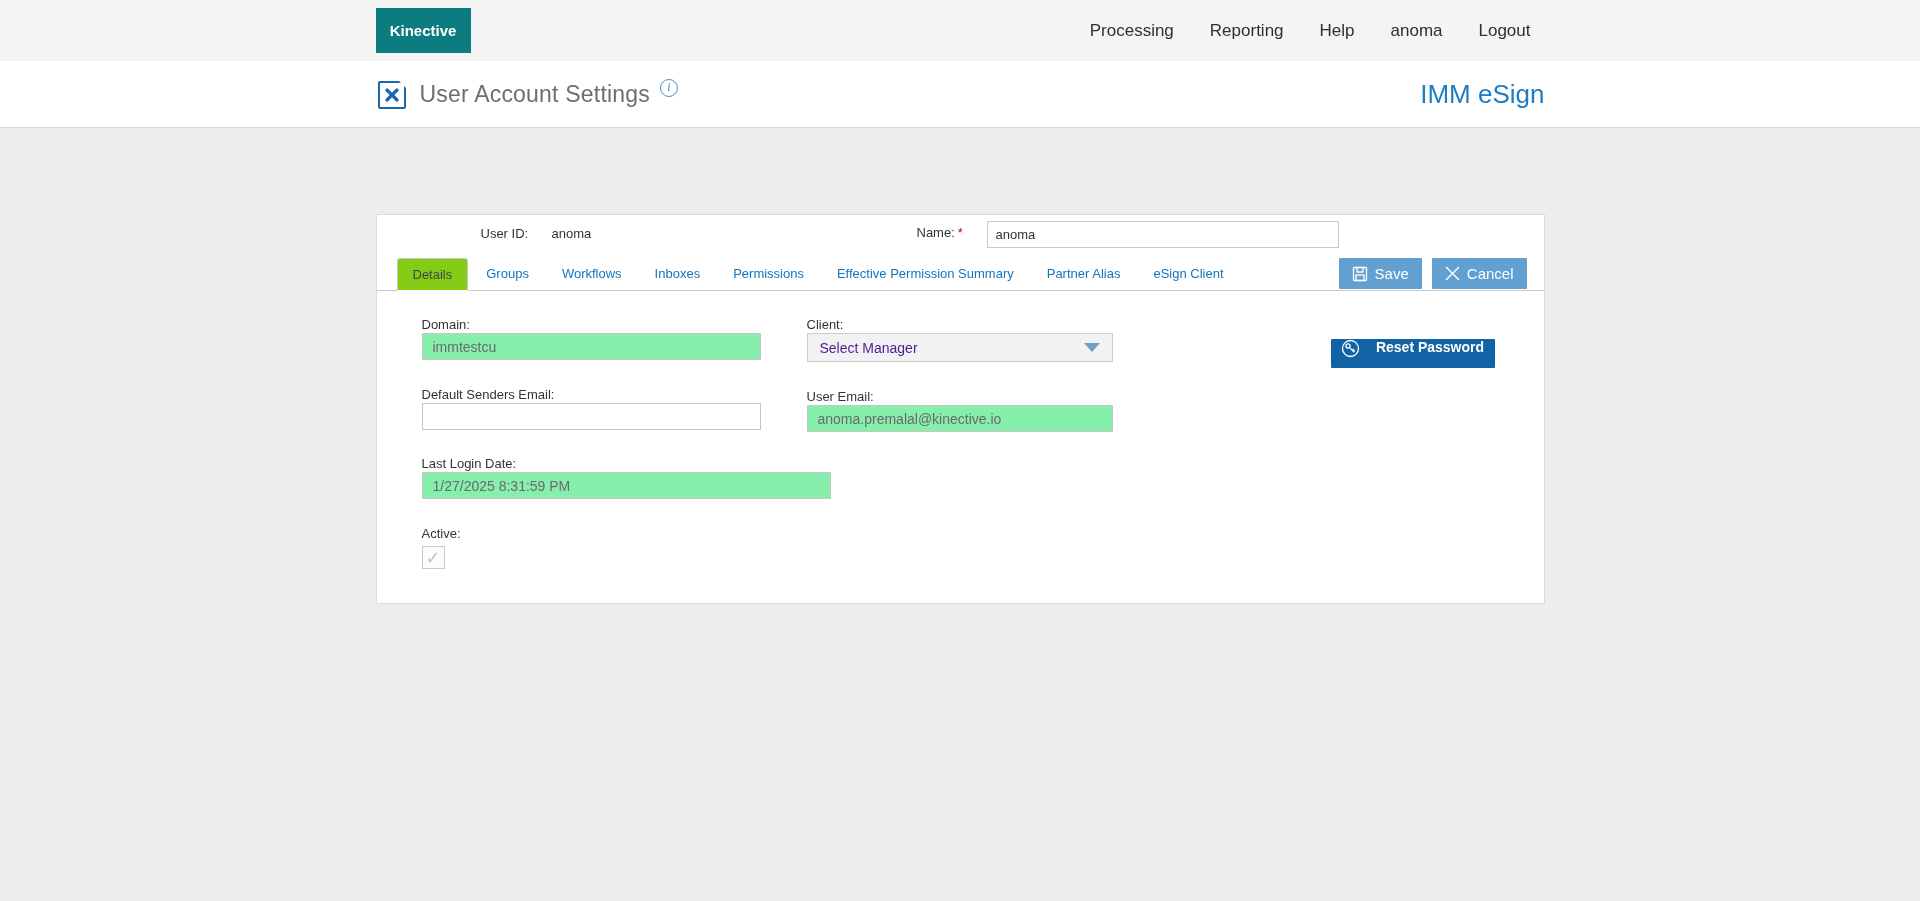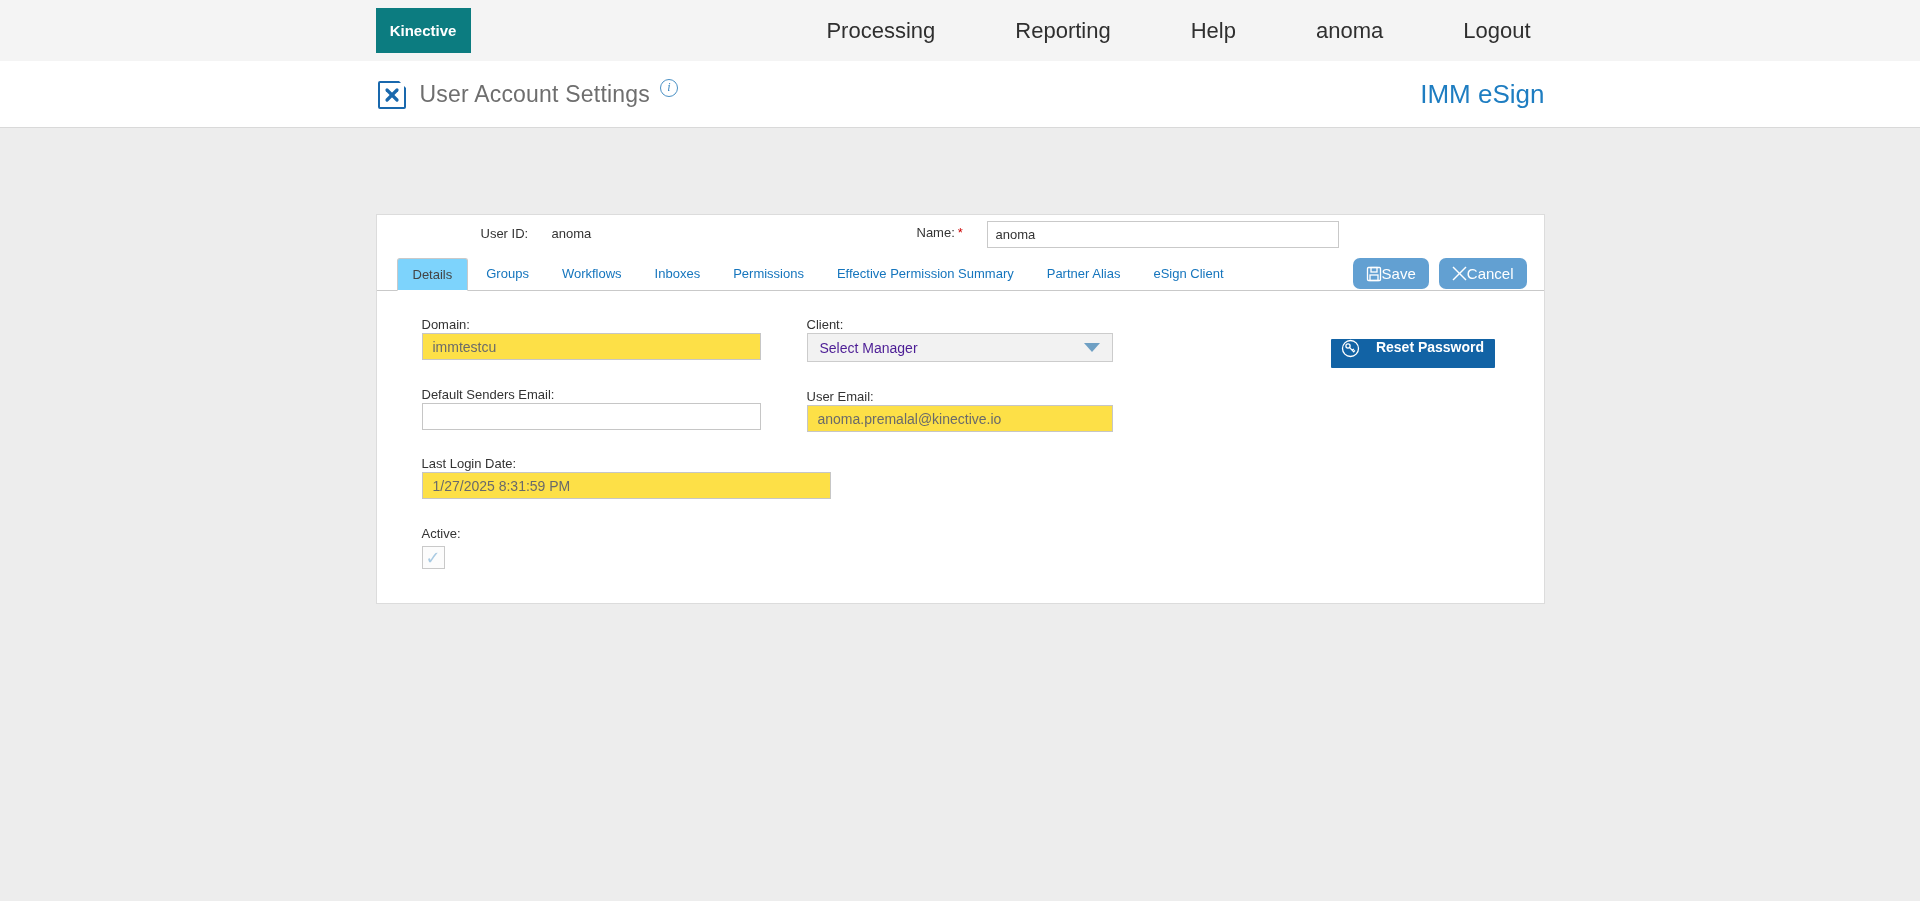--- a/index.html
+++ b/index.html
@@ -8,21 +8,21 @@
 
   .container { width:1169px; margin:0 auto; position:relative; height:100%; }
 
   
   .topbar { height:61px; background:#f4f4f4; }
   .topbar .container { display:flex; align-items:center; justify-content:space-between; }
   .logo { width:95px; height:45px; margin-top:0; background:#0c7c80; color:#fff;
           font-weight:bold; font-size:15px; display:flex; align-items:center;
           justify-content:center; cursor:pointer; }
   .top-nav { display:flex; gap:36px; align-items:center; margin-right:14px; }
-  .top-nav a { color:#2f2f2f; font-size:22px; text-decoration:none; cursor:pointer;margin-left:44px; }
+  .top-nav a { color:#2f2f2f; font-size:17px; text-decoration:none; cursor:pointer; }
 
   
   .pageheader { height:67px; background:#fff; border-bottom:1px solid #d9d9d9; }
   .pageheader .container { display:flex; align-items:center; height:67px; }
   .doc-icon { width:28px; height:28px; border:2px solid #1968ad; border-radius:2px;
               background:#fff; display:flex; align-items:center; justify-content:center;
               margin-left:2px; position:relative; }
   .doc-icon:after { content:""; position:absolute; top:-2px; right:-2px; width:0; height:0;
               border-top:7px solid #fff; border-left:7px solid transparent; }
   .page-title { font-size:23px; color:#6e6e6e; margin-left:14px; letter-spacing:.2px; }
@@ -44,33 +44,33 @@
   .name-input { position:absolute; left:610px; top:6px; width:352px; height:27px;
                 border:1px solid #c9c9c9; font-size:13px; color:#333; padding:0 8px;
                 font-family:inherit; background:#fff; }
 
   
   .tabs-row { position:absolute; top:43px; left:0; right:0; height:33px;
               border-bottom:1px solid #c9c9c9; padding-left:20px; display:flex;
               align-items:stretch; }
   .tab { font-size:13px; line-height:32px; padding:0 15px; color:#1575bd;
          cursor:pointer; white-space:nowrap; margin-right:3px; }
-  .tab.active { color:#444; background:#7dd3fc; border:1px solid #c9c9c9;
+  .tab.active { color:#444; background:#84cc16; border:1px solid #c9c9c9;
                 border-bottom:1px solid #fff; border-radius:3px 3px 0 0;
                 margin-bottom:-1px; }
 
   .tab-actions { position:absolute; top:43px; right:17px; display:flex; gap:10px; }
   .btn-blue { background:#62a0d2; color:#fff; border:none; height:31px; padding:0 13px;
-              font-size:15px; display:flex; align-items:center; cursor:pointer;
-              font-family:inherit; border-radius:7px; }
+              font-size:15px; display:flex; align-items:center; gap:7px; cursor:pointer;
+              font-family:inherit; border-radius:1px; }
 
   
   .input { position:absolute; height:27px; border:1px solid #c6c6c6; font-size:14px;
            padding:0 10px; font-family:inherit; }
-  .input.disabled { background:#fde047; color:#6a6a6a; }
+  .input.disabled { background:#86efac; color:#6a6a6a; }
   .input.enabled  { background:#fff; color:#333; }
 
   .fake-select { position:absolute; left:430px; top:118px; width:306px; height:29px;
                  background:#f2f2f2; border:1px solid #ccc; display:flex;
                  align-items:center; padding:0 12px; cursor:default; }
   .fake-select .ph { color:#4c1d95; font-size:14px; }
   .fake-select .arrow { margin-left:auto; width:0; height:0;
                  border-left:8px solid transparent; border-right:8px solid transparent;
                  border-top:9px solid #6fa0c4; }
 

